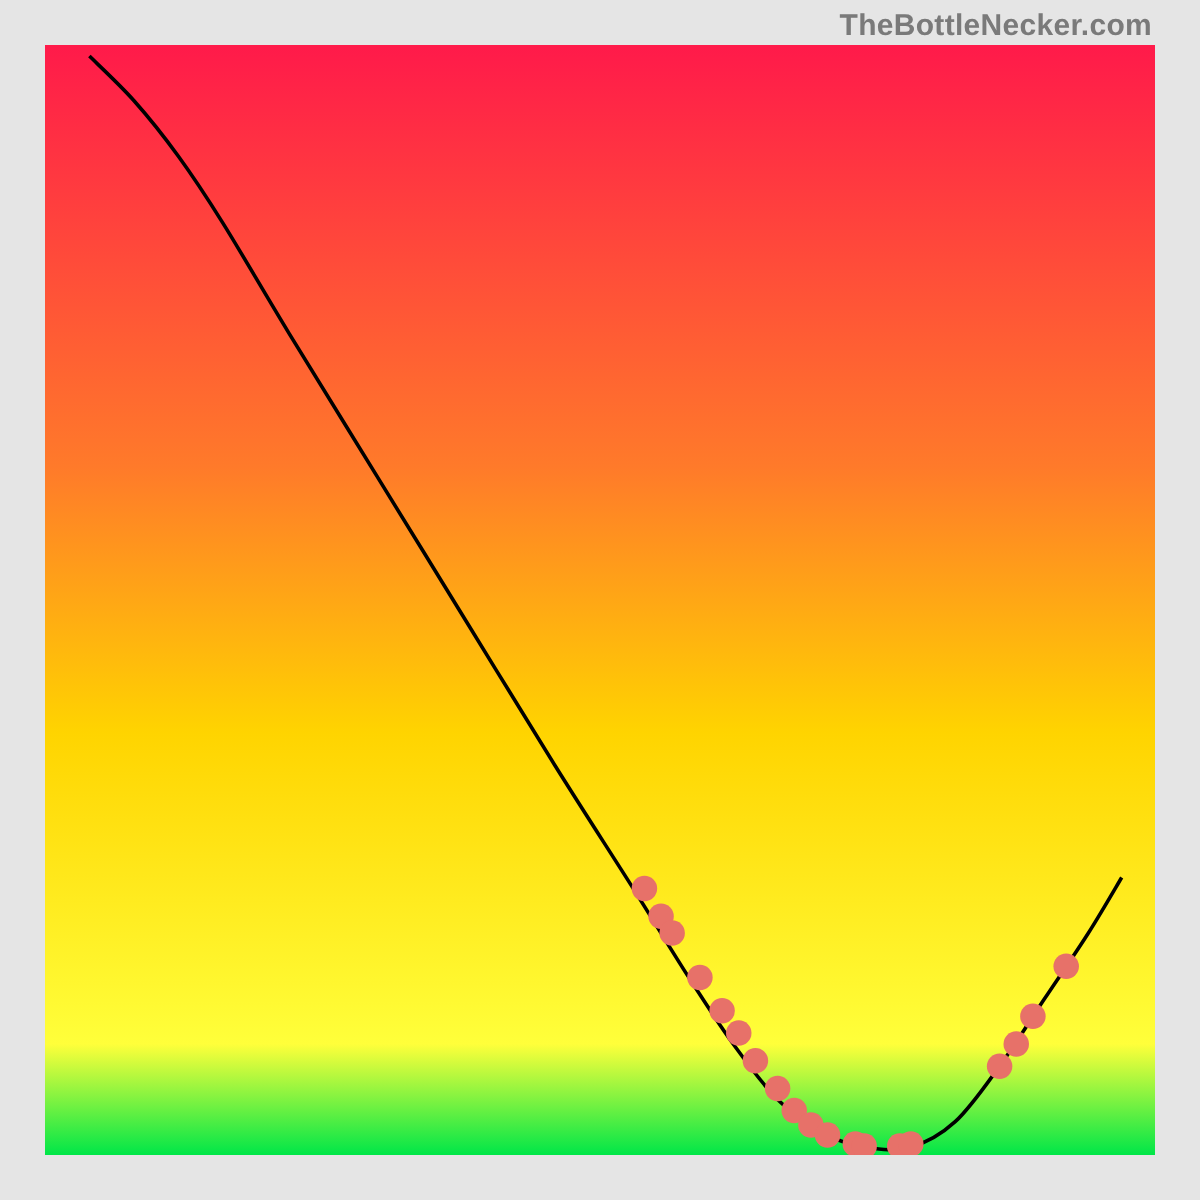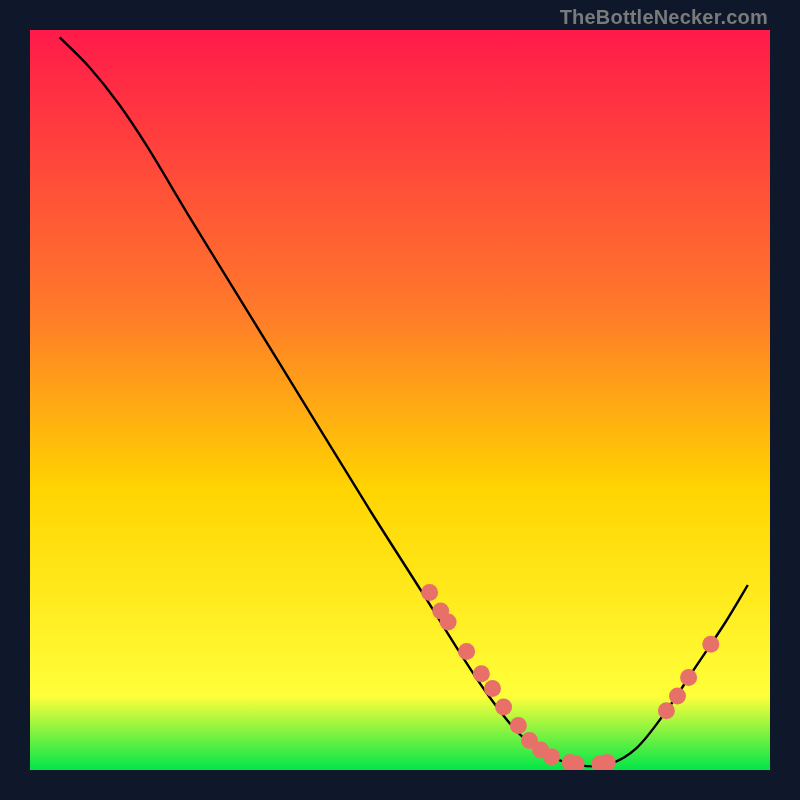--- a/index.html
+++ b/index.html
@@ -1,21 +1,21 @@
 <!DOCTYPE html>
 <html><head>
 <meta charset="utf-8">
 <style>
   * { margin: 0; padding: 0; box-sizing: border-box; }
   html, body { width: 800px; height: 800px; overflow: hidden; background: #000; }
   .frame {
     position: absolute;
     left: 0; top: 0;
     width: 800px; height: 800px;
-    background: #0f172a;
+    background: #e5e5e5;
   }
   .plot-area {
     position: absolute;
     left: 30px; top: 30px;
     width: 740px; height: 740px;
     overflow: hidden;
   }
   .attribution {
     position: absolute;
     right: 32px;

